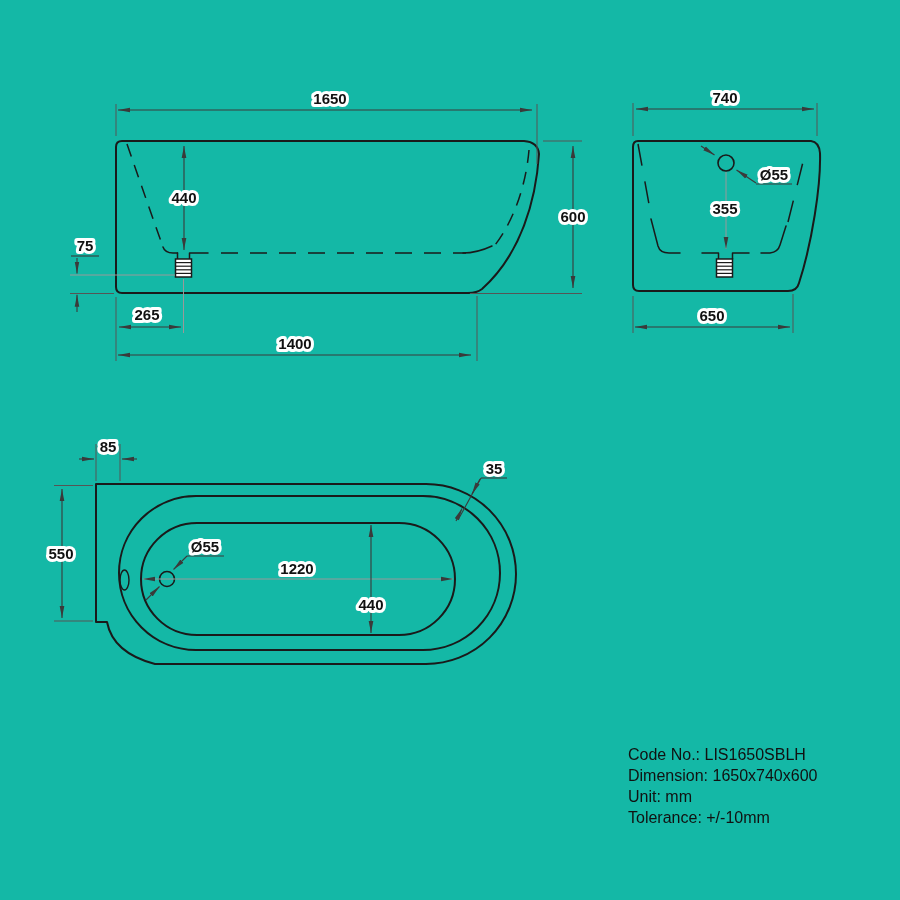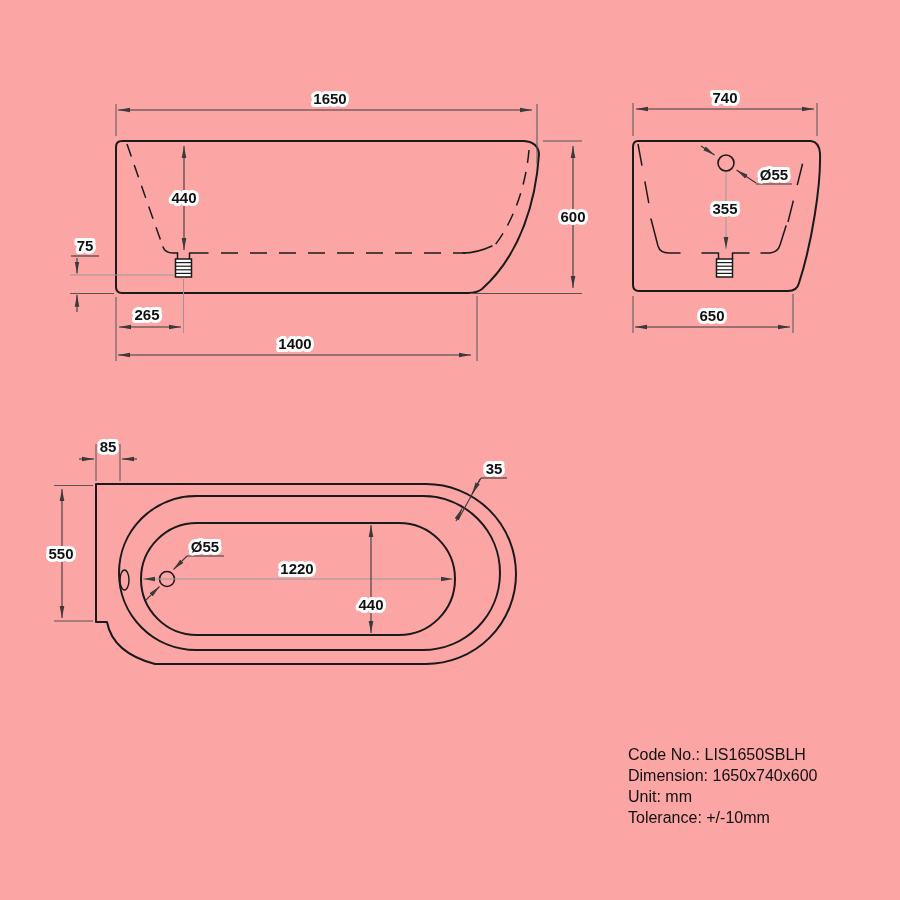--- a/index.html
+++ b/index.html
@@ -1,16 +1,16 @@
 <!DOCTYPE html>
 <html><head>
 <meta charset="utf-8">
 <style>
   html,body{margin:0;padding:0;background:#fff;}
-  .stage{position:relative;width:900px;height:900px;background:#fca5a5;overflow:hidden;
+  .stage{position:relative;width:900px;height:900px;background:#14b8a6;overflow:hidden;
          font-family:"Liberation Sans", sans-serif;}
   svg{position:absolute;left:0;top:0;}
   svg text{font-family:"Liberation Sans", sans-serif;}
   .dim{font-size:15px;font-weight:bold;fill:#111;paint-order:stroke;stroke:#ffffff;stroke-width:6px;stroke-linejoin:round;text-anchor:middle;}
   .info{font-size:16px;fill:#111;text-anchor:start;font-weight:normal;}
   .outline{fill:none;stroke:#1a1a1a;stroke-width:2;stroke-linejoin:round;stroke-linecap:round;}
   .inner{fill:none;stroke:#1a1a1a;stroke-width:1.5;stroke-linecap:round;}
   .dashv{fill:none;stroke:#1a1a1a;stroke-width:1.5;stroke-linecap:butt;}
   .dimline{fill:none;stroke:#3a3a3a;stroke-width:1.1;}
   .extline{fill:none;stroke:#555;stroke-width:1;}

